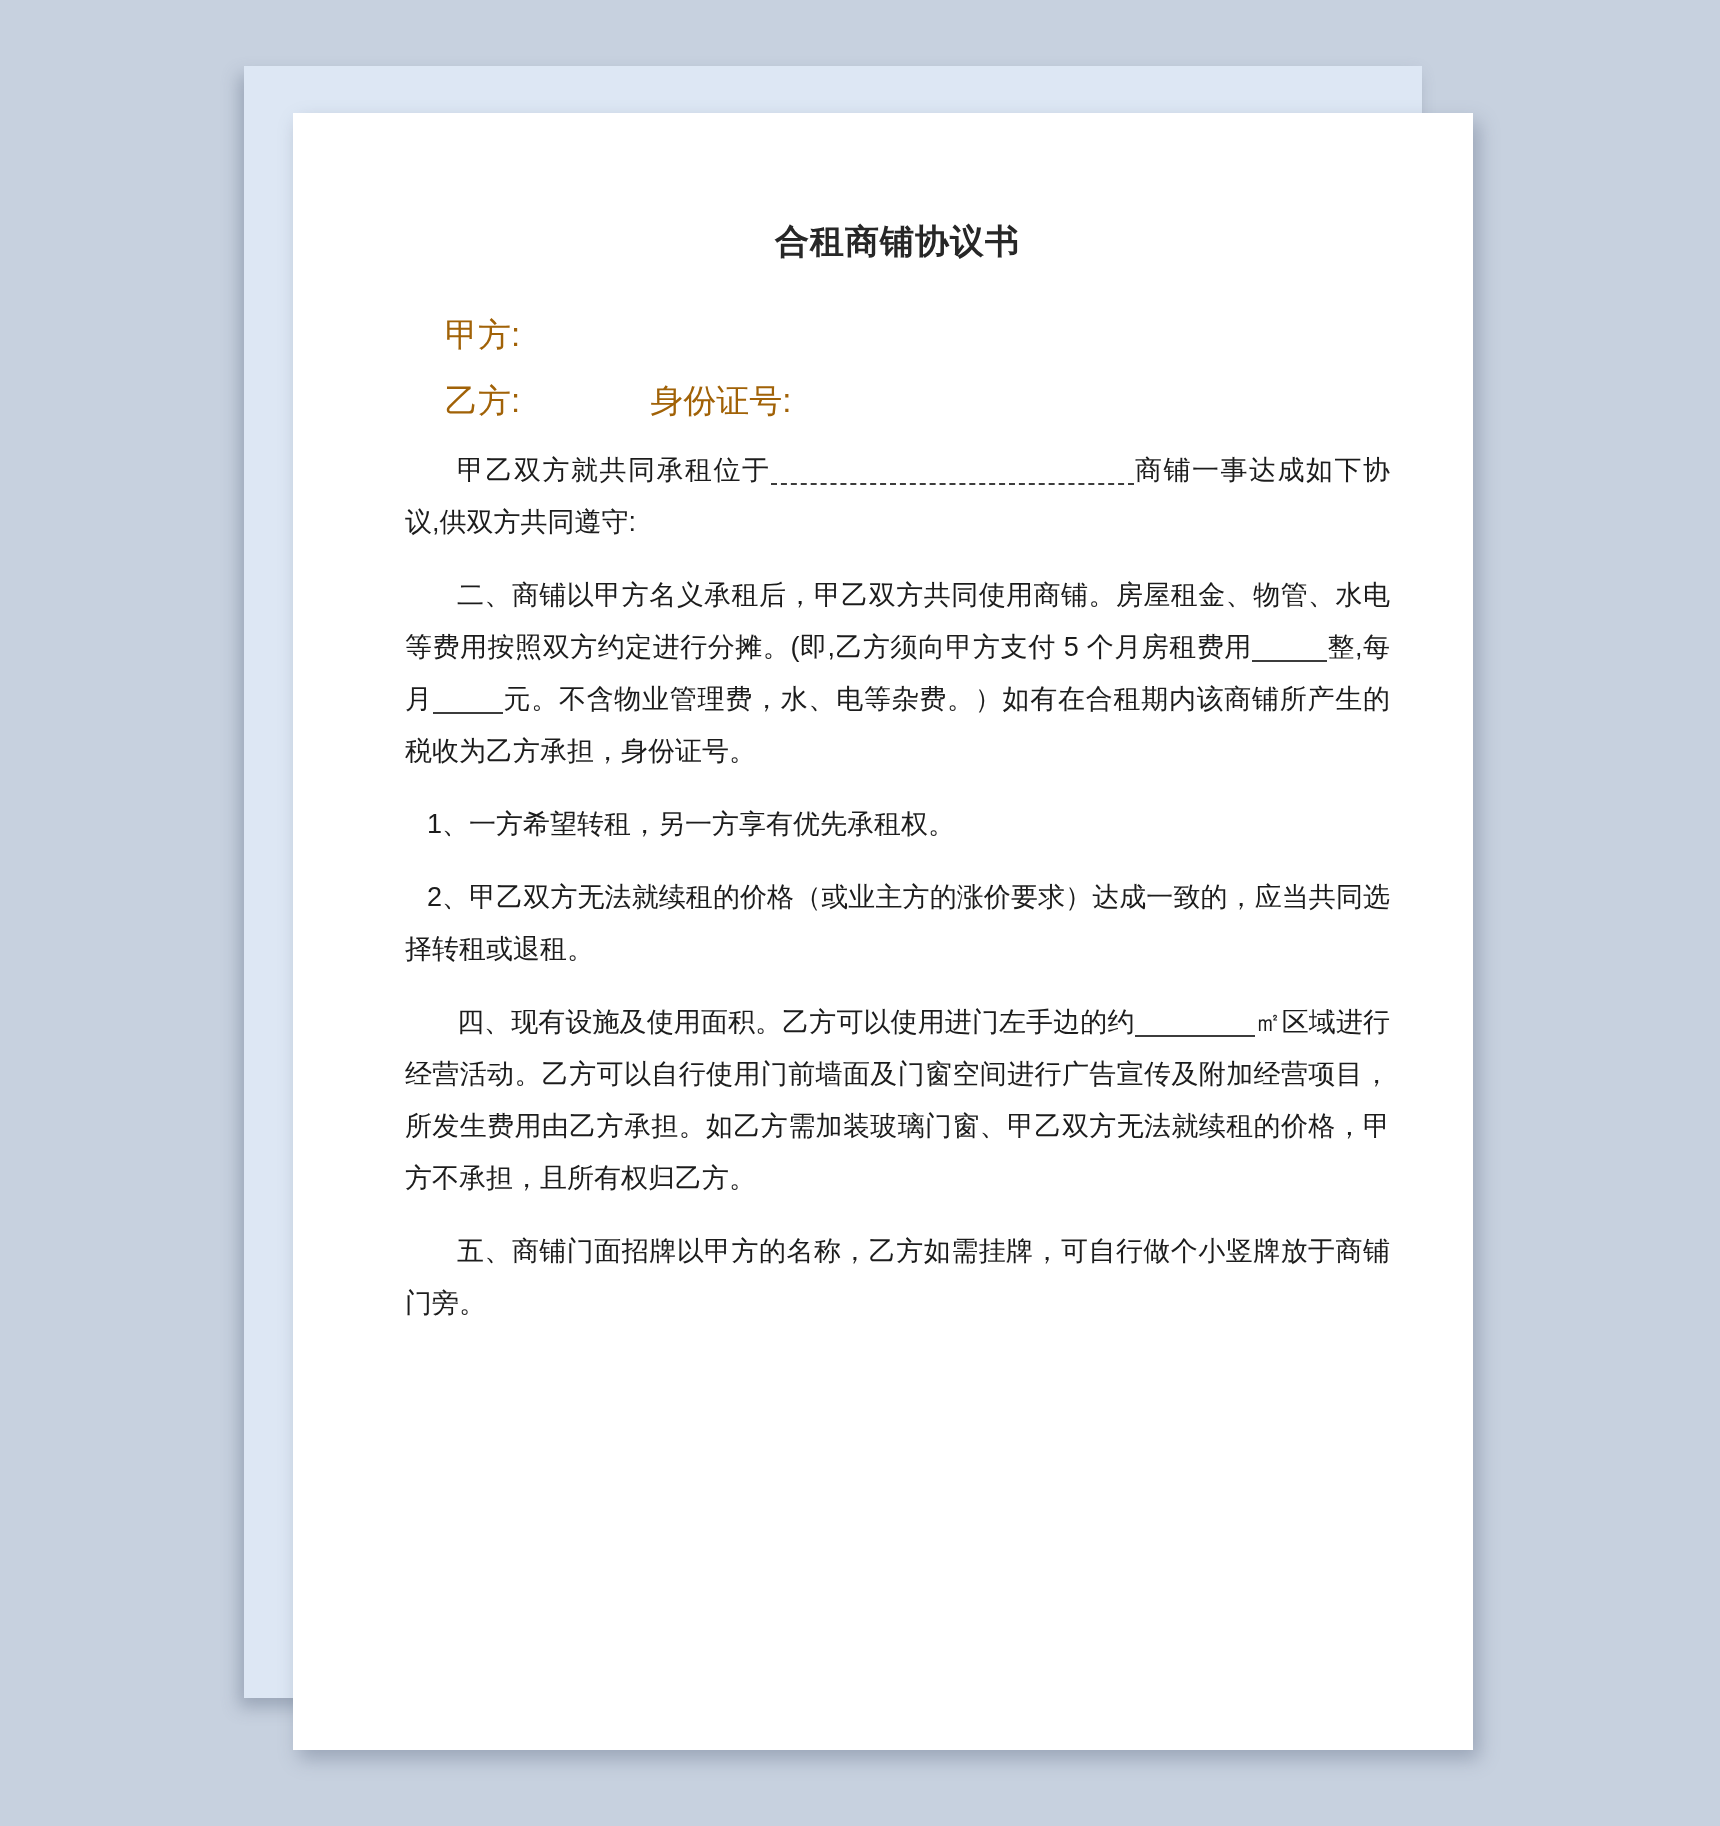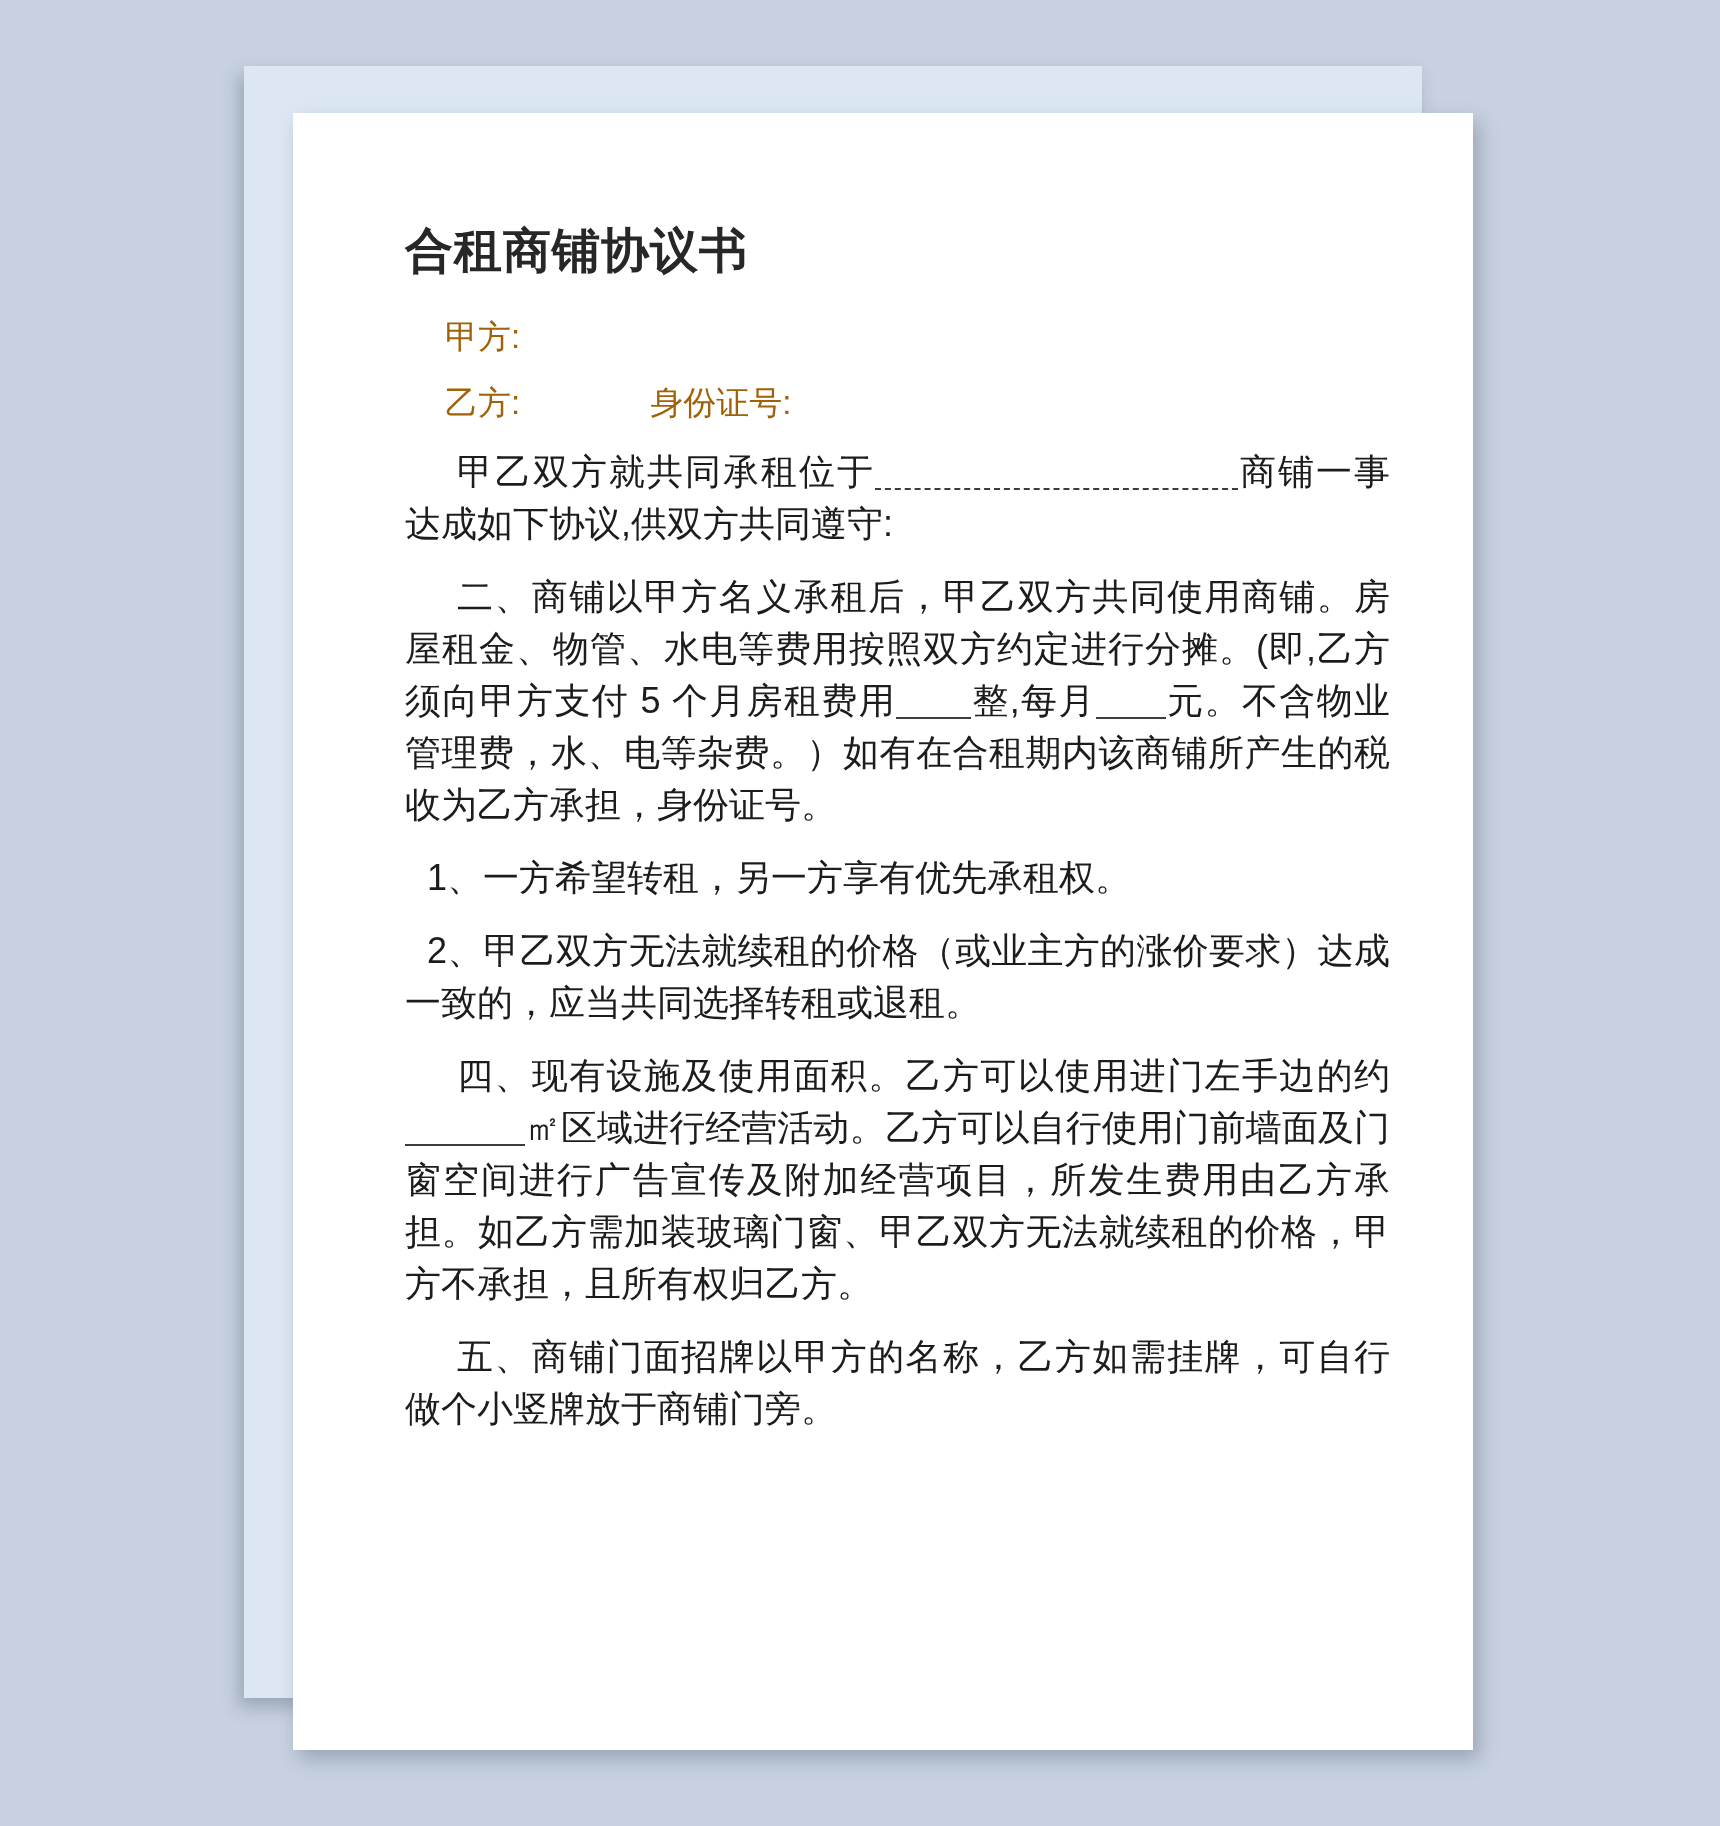--- a/index.html
+++ b/index.html
@@ -26,39 +26,39 @@
     top: 113px;
     width: 1180px;
     height: 1637px;
     background: #ffffff;
     box-shadow: 6px 9px 18px rgba(88, 101, 124, 0.40);
     box-sizing: border-box;
     padding: 106px 83px 0 112px;
     color: #1c1c1c;
   }
   .doc-title {
-    margin: 0 0 34px 0;
-    text-align: left;
-    font-size: 48px;
+    margin: 0 0 50px 0;
+    text-align: center;
+    font-size: 34px;
     font-weight: 600;
     color: #272727;
     letter-spacing: 1px;
   }
   .party-line {
     margin: 0 0 26px 0;
     font-size: 33px;
     line-height: 40px;
     text-indent: 40px;
     color: #a16207;
   }
   .party-line.last { margin-bottom: 23px; }
   .id-label { margin-left: 130px; }
   .doc-body p.para {
     margin: 0 0 21px 0;
-    font-size: 36px;
+    font-size: 27px;
     line-height: 52px;
     text-align: justify;
     color: #1c1c1c;
   }
   .para.indent { text-indent: 52px; }
   .para.sub { text-indent: 22px; }
   .blank {
     display: inline-block;
     height: 6px;
     vertical-align: -6px;

